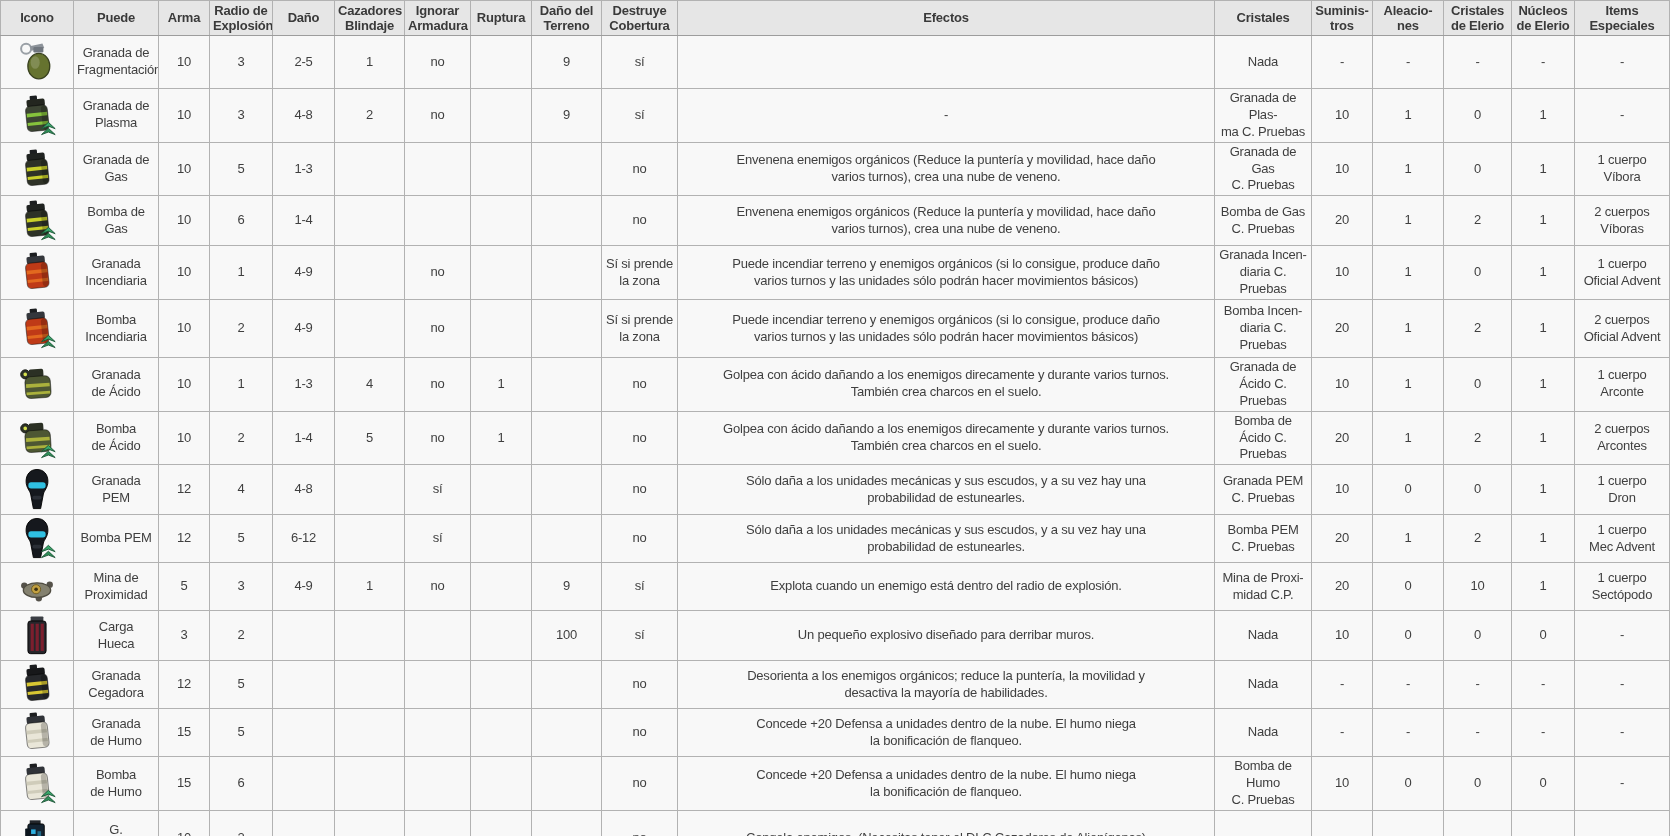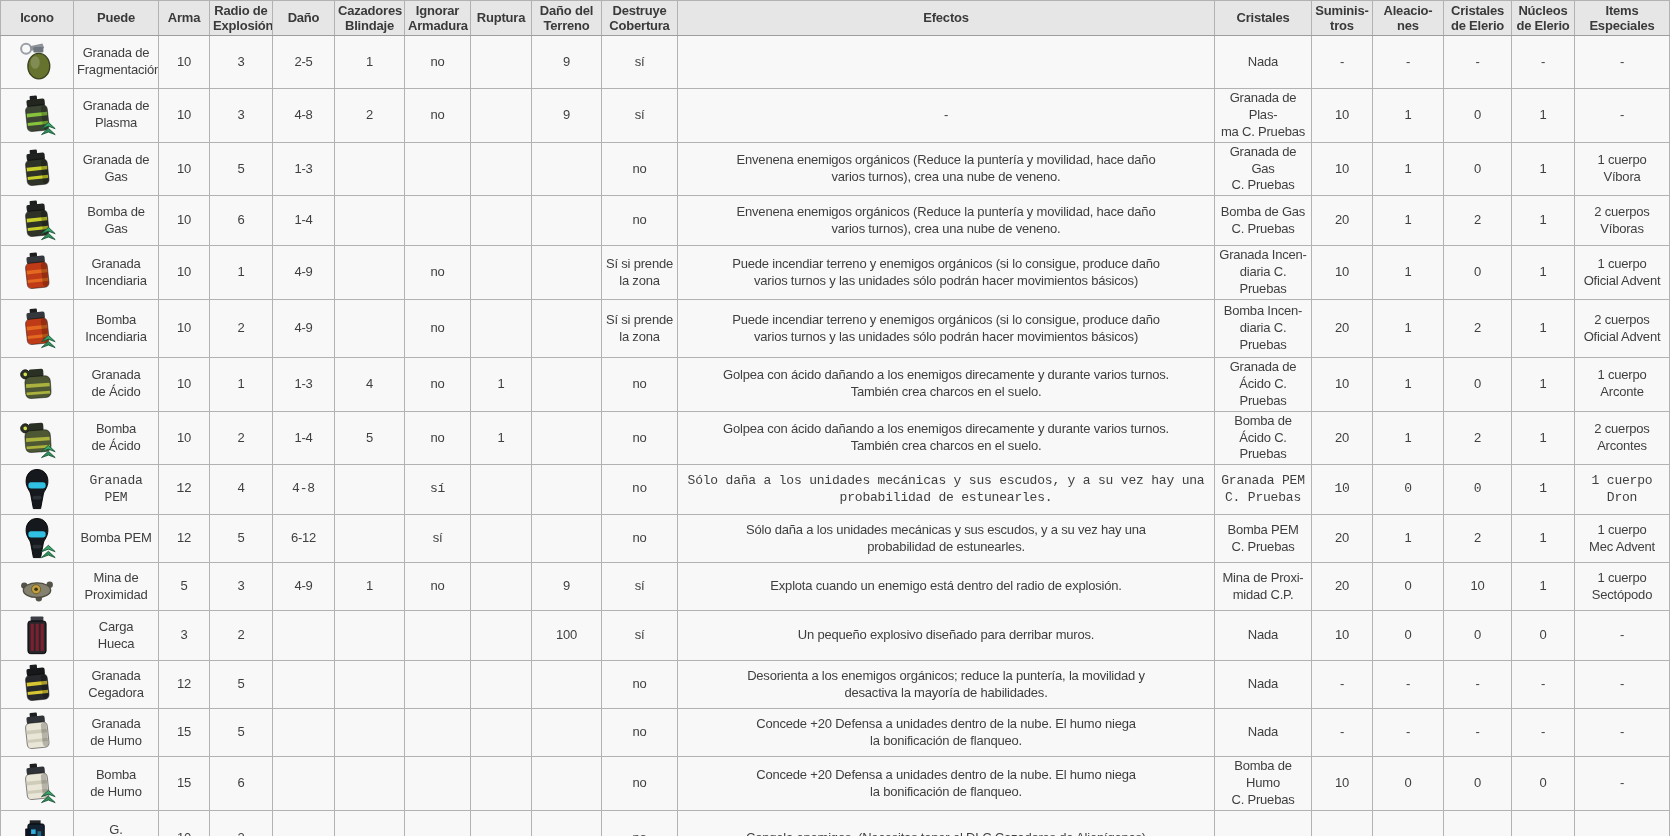--- a/index.html
+++ b/index.html
@@ -327,21 +327,21 @@
 También crea charcos en el suelo.</td>
         <td>Bomba de
 Ácido C. Pruebas</td>
         <td>20</td>
         <td>1</td>
         <td>2</td>
         <td>1</td>
         <td>2 cuerpos
 Arcontes</td>
       </tr>
-      <tr style="height: 50px; font-family: Liberation Mono, monospace;">
+      <tr style="height: 50px;">
         <td class="icono"><span class="iconwrap"><svg width="40" height="47" viewBox="0 0 44 48" xmlns="http://www.w3.org/2000/svg">
               <path d="M22 2 C30 2 34 8 34 15 C34 22 30 25 29 29 L26 45 L18 45 L15 29 C14 25 10 22 10 15 C10 8 14 2 22 2 Z" fill="#15181d" stroke="#000" stroke-width="1"></path>
               <rect x="12.5" y="16" width="19" height="7" rx="3" fill="#2fc0e2"></rect>
               <rect x="17" y="31" width="10" height="4" rx="2" fill="#2a2e35"></rect>
             </svg></span></td>
         <td>Granada PEM</td>
         <td>12</td>
         <td>4</td>
         <td>4-8</td>
         <td></td>

